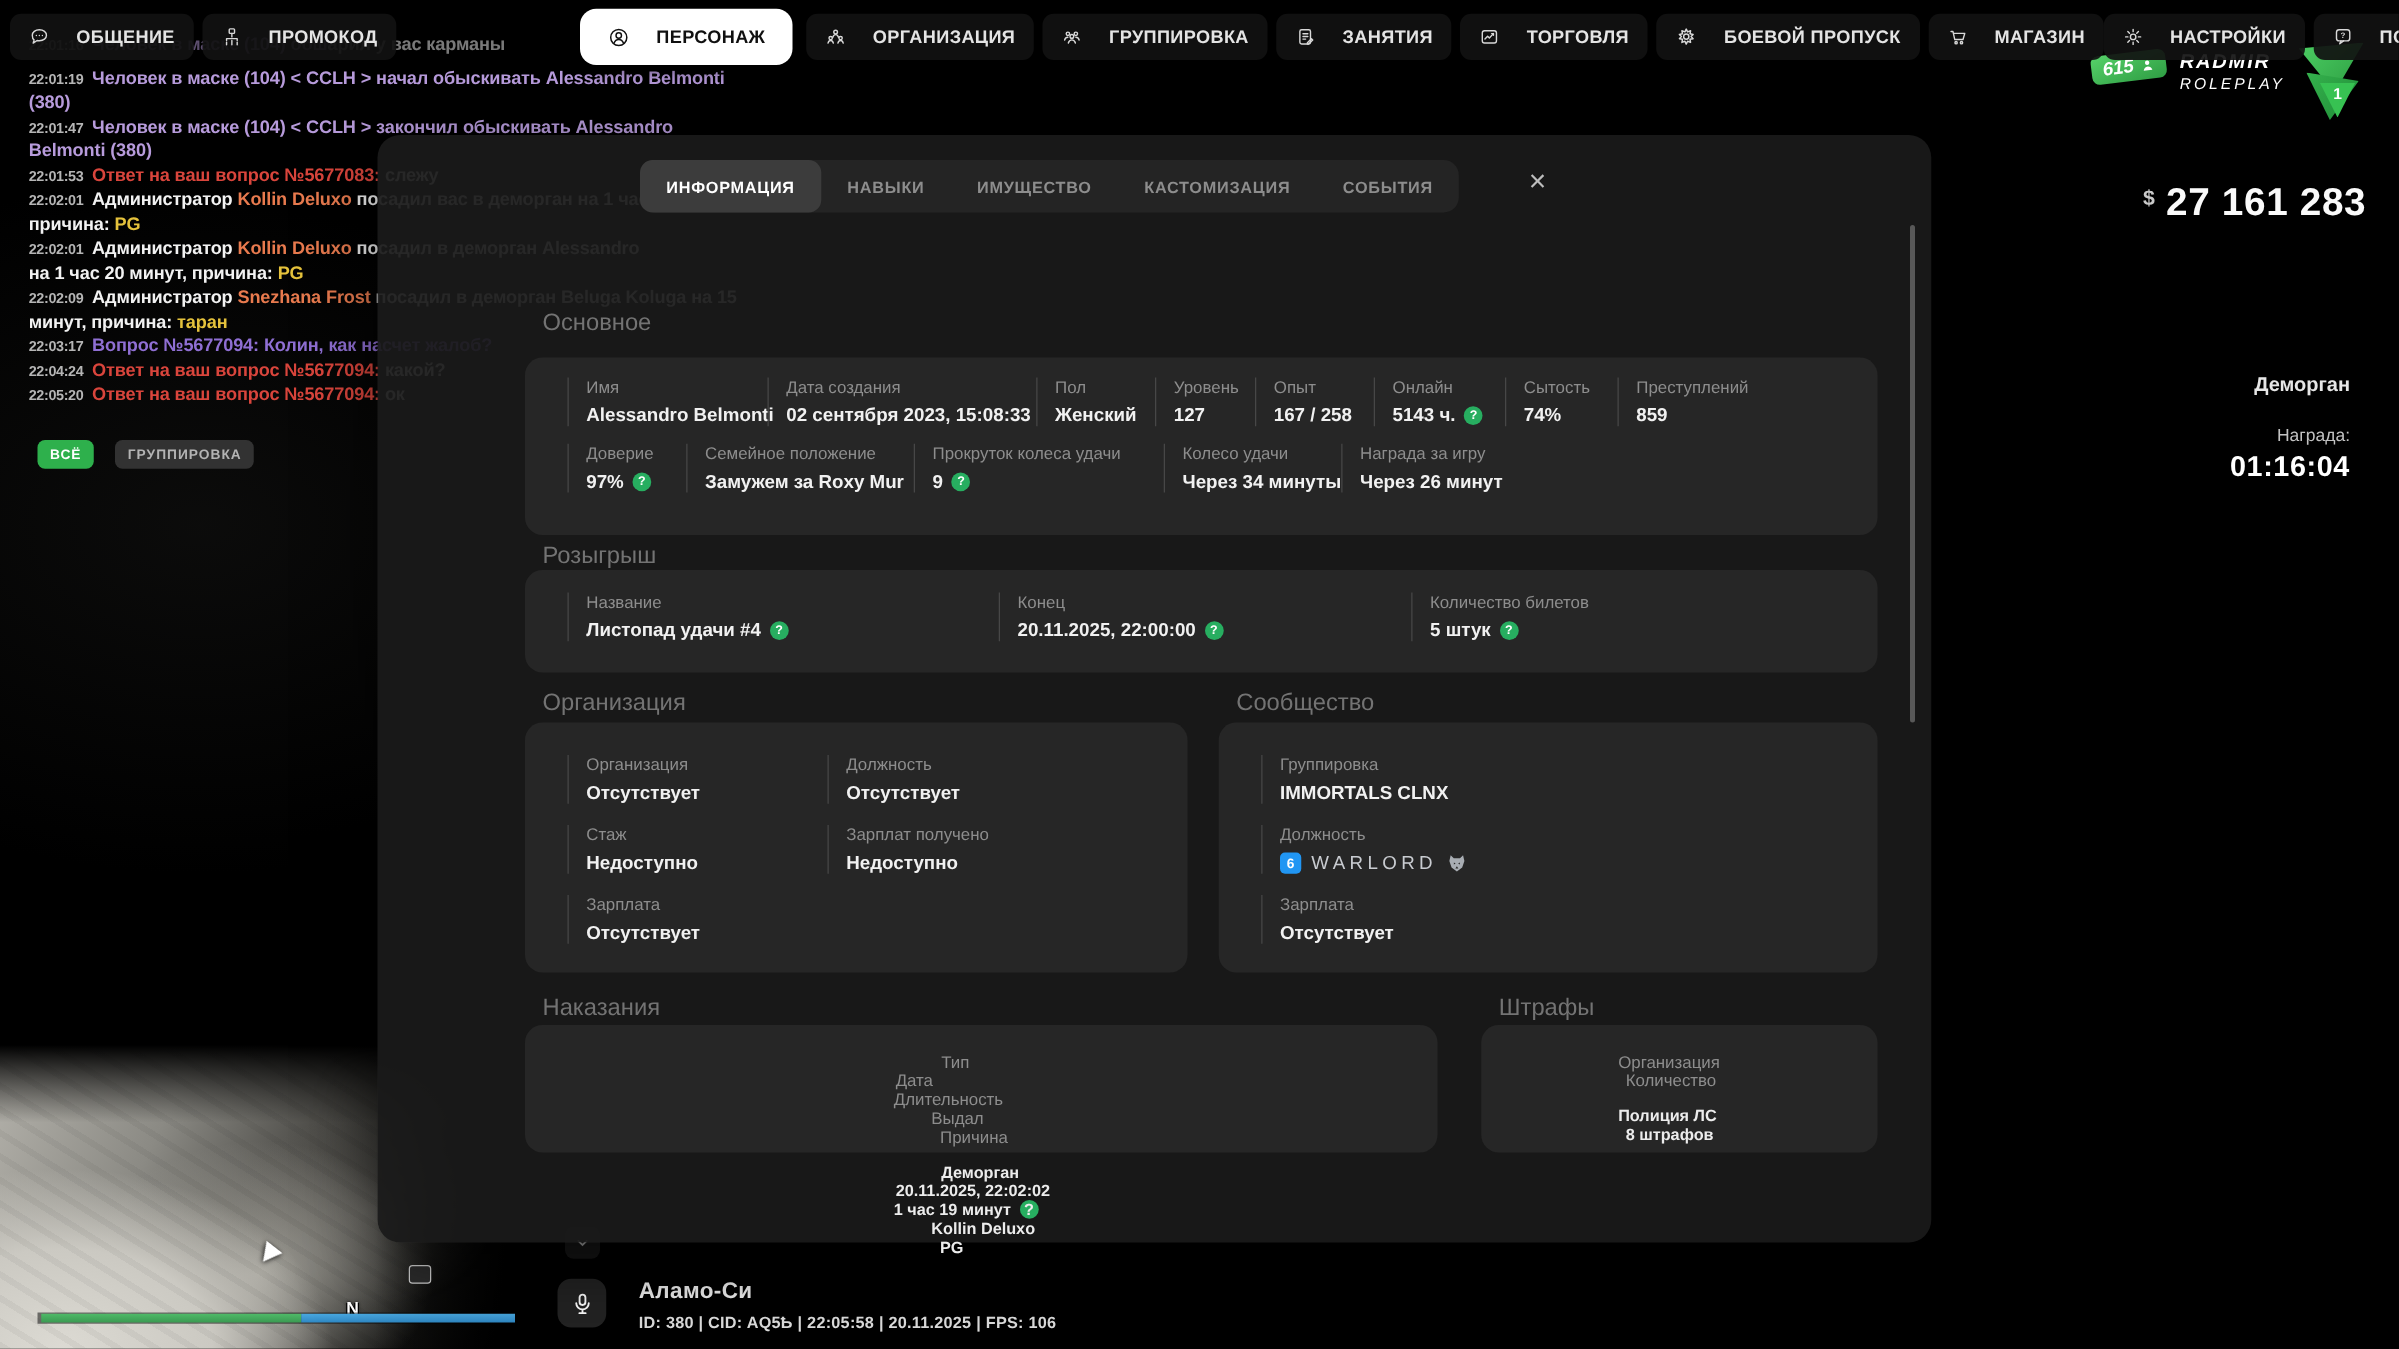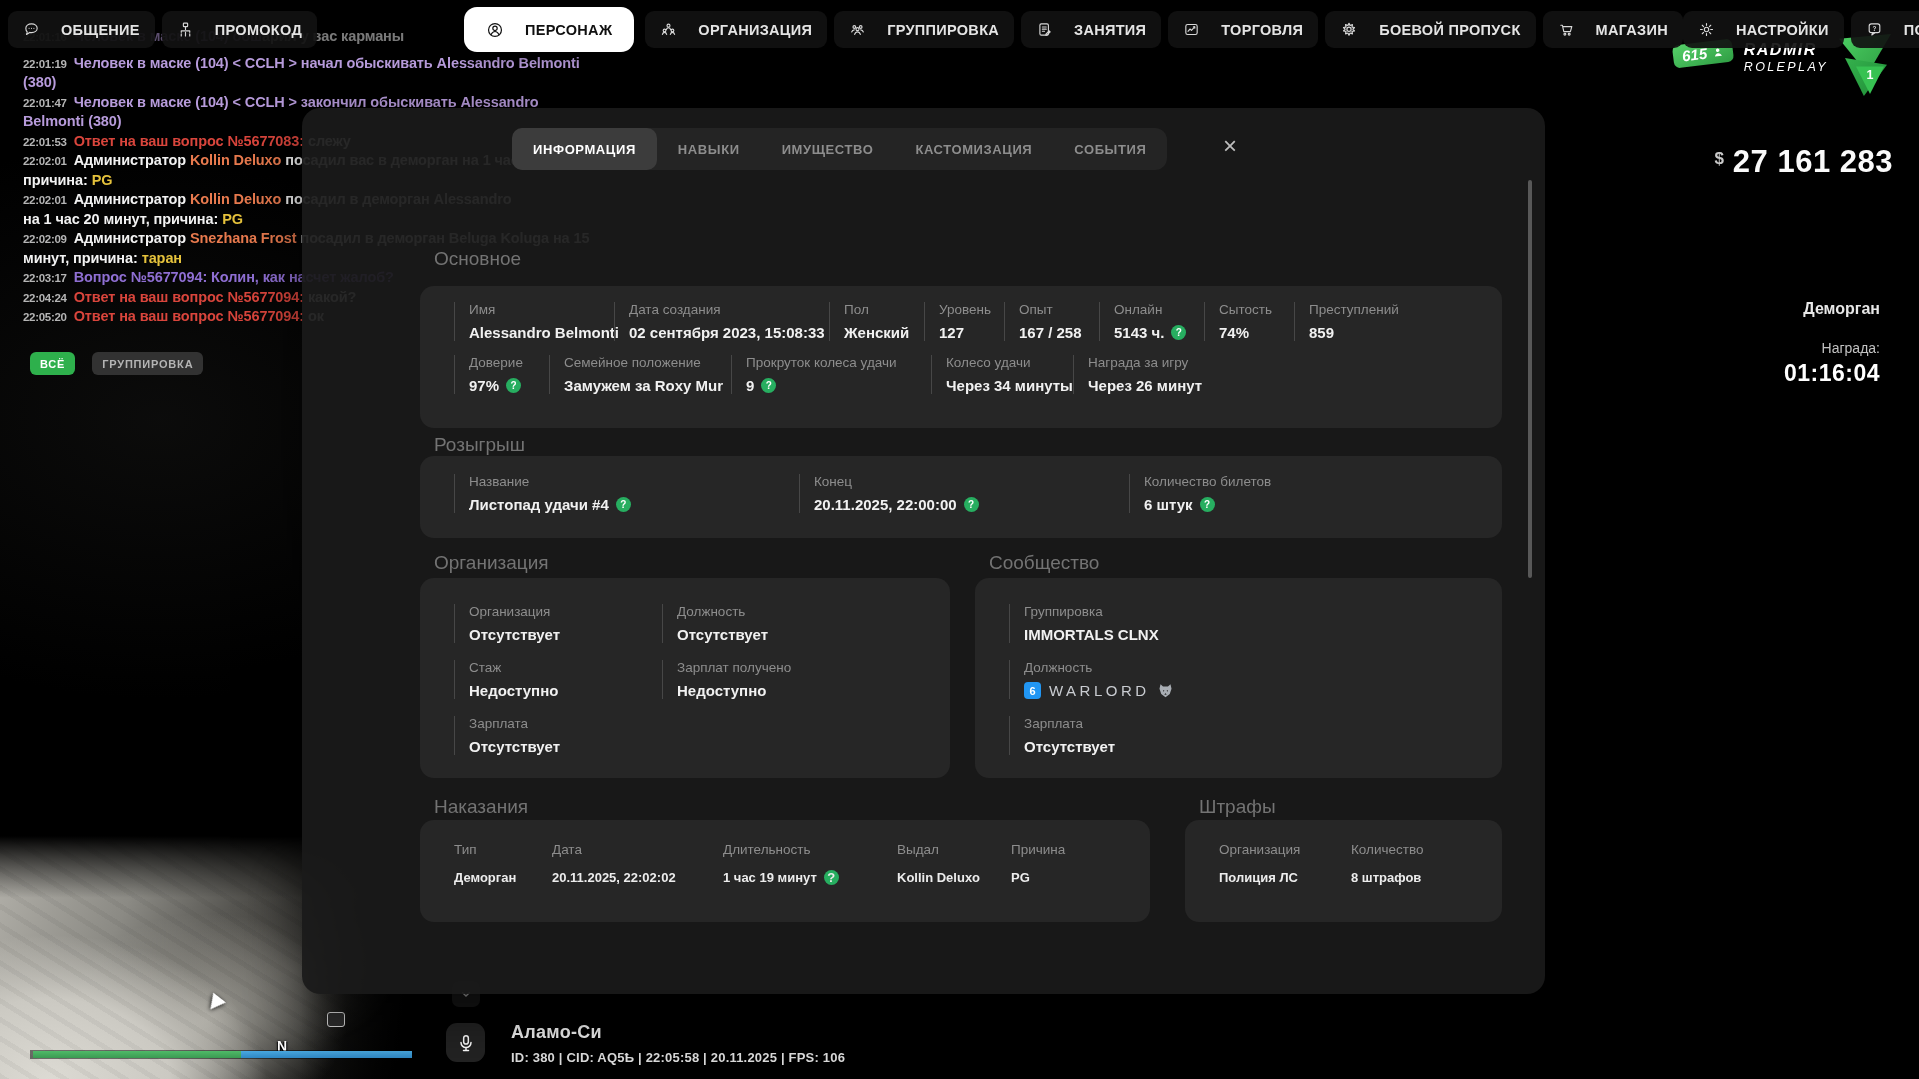--- a/index.html
+++ b/index.html
@@ -54,21 +54,21 @@
   .stat-label{font-size:13.5px;color:#8d8d8d;margin-bottom:7px;white-space:nowrap;}
   .stat-value{font-size:15px;color:#f1f1f1;font-weight:600;white-space:nowrap;display:flex;align-items:center;}
   .stat-value.rank{letter-spacing:3.5px;color:#c9ccd1;font-weight:500;}
   .help{width:15px;height:15px;border-radius:50%;color:#fff;font-size:10px;font-weight:700;
        display:inline-flex;align-items:center;justify-content:center;margin-left:7px;cursor:pointer;flex:none;}
   .rank-badge{display:inline-flex;align-items:center;justify-content:center;width:17px;height:17px;
        border-radius:4px;color:#fff;font-size:11px;font-weight:700;margin-right:8px;letter-spacing:0;flex:none;}
   .wolf{margin-left:7px;display:inline-flex;}
   .stat-col .stat{margin-bottom:17px;}
 
-  .t-head,.t-row{display:flex;align-items:center;}
+  .t-head,.t-row{display:flex;align-items:center;flex-direction:column;}
   .t-head span{font-size:13.5px;color:#8d8d8d;}
   .t-row span{font-size:13px;color:#ececec;font-weight:600;display:flex;align-items:center;}
   .t-head{margin-bottom:13px;}
 
   
   .hud-logo{position:absolute;top:34px;right:28px;display:flex;align-items:flex-start;gap:11px;z-index:15;}
   .players-badge{transform:rotate(-7deg);background:linear-gradient(160deg,#56d169,#2f9e44);
        color:#fff;font-weight:800;font-style:italic;font-size:15px;padding:3px 9px;border-radius:6px;
        display:flex;gap:5px;align-items:center;margin-top:8px;box-shadow:0 3px 8px rgba(0,0,0,.4);}
   .logo-text{color:#fff;font-style:italic;line-height:1;margin-top:8px;}
@@ -444,21 +444,21 @@
         <div class="stat" style="width: 330px;">
           <div class="stat-label">Конец</div>
           <div class="stat-value">
             <span>20.11.2025, 22:00:00</span>
             <span class="help" style="background: rgb(39, 174, 96);">?</span>
           </div>
         </div>
         <div class="stat" style="flex: 1 1 0%;">
           <div class="stat-label">Количество билетов</div>
           <div class="stat-value">
-            <span>6 штук</span>
+            <span>5 штук</span>
             <span class="help" style="background: rgb(39, 174, 96);">?</span>
           </div>
         </div>
       </div>
     </div>
 
   <div class="sec-head" style="top:444px">Организация</div>
   <div class="card" id="org-cols" style="left: 118px; top: 470px; width: 530px; height: 200px; padding: 26px 0px 0px 34px; display: flex;">
       <div class="stat-col" style="width: 208px;">
         <div class="stat">

